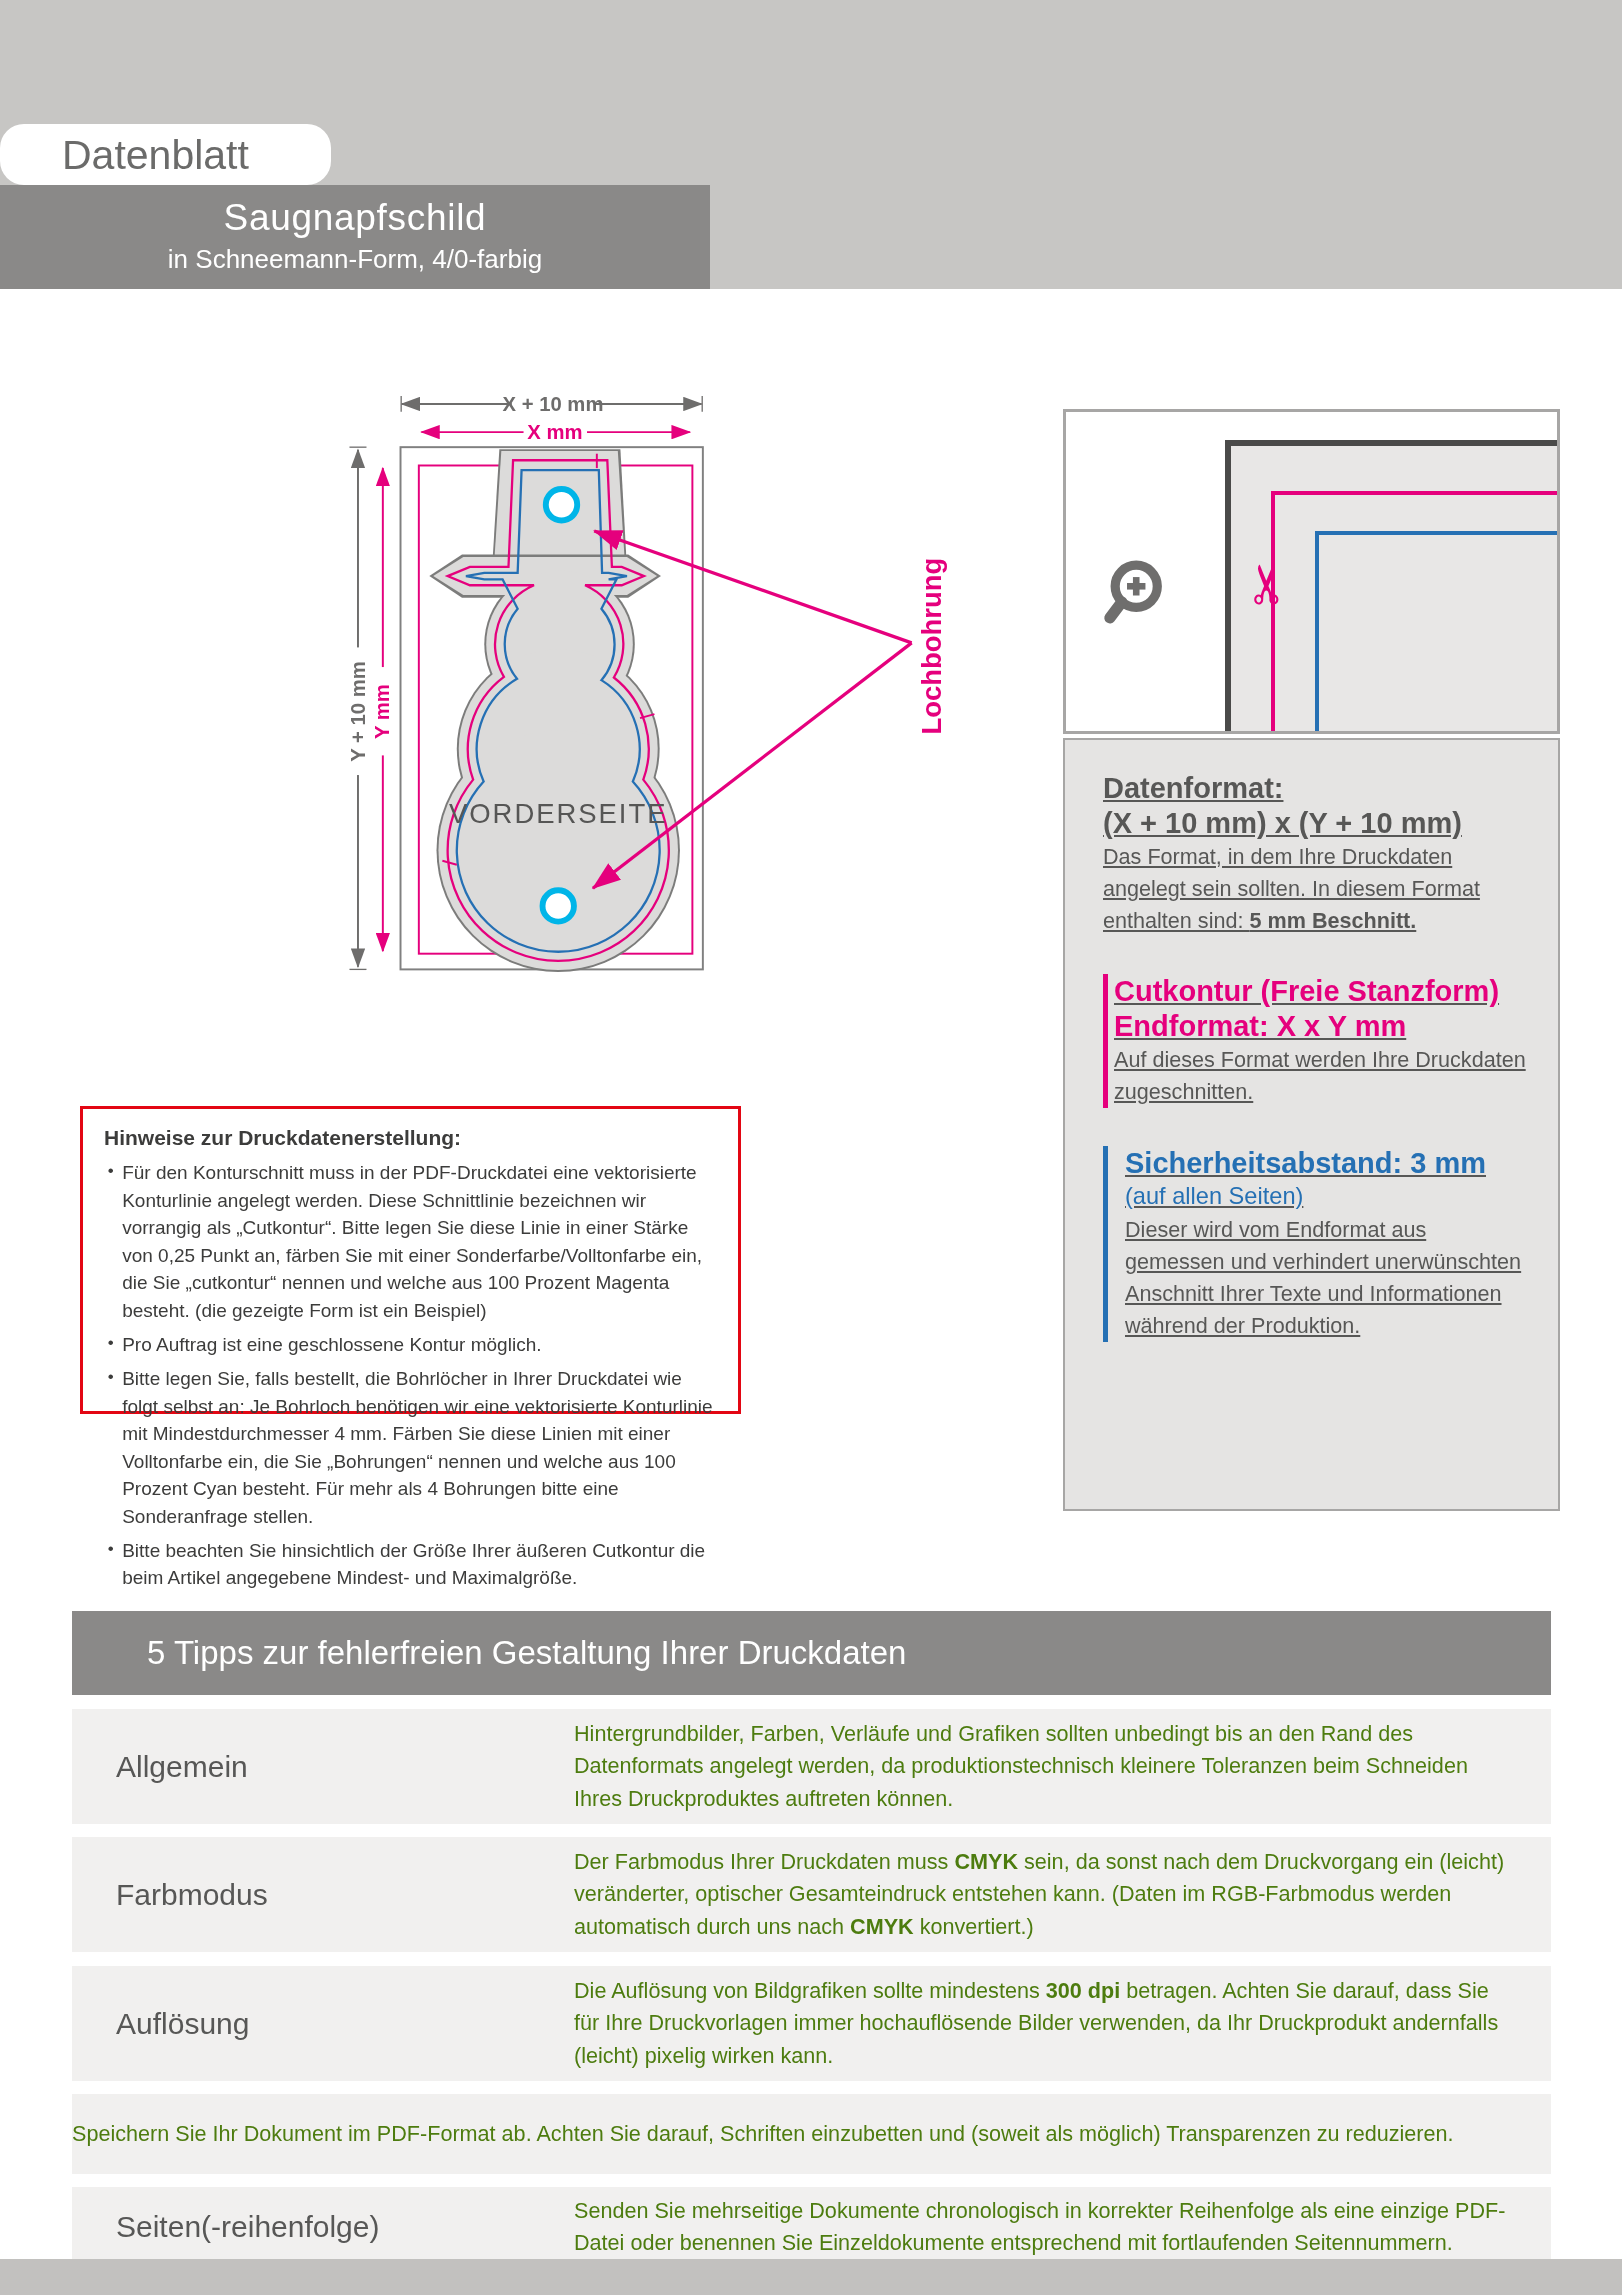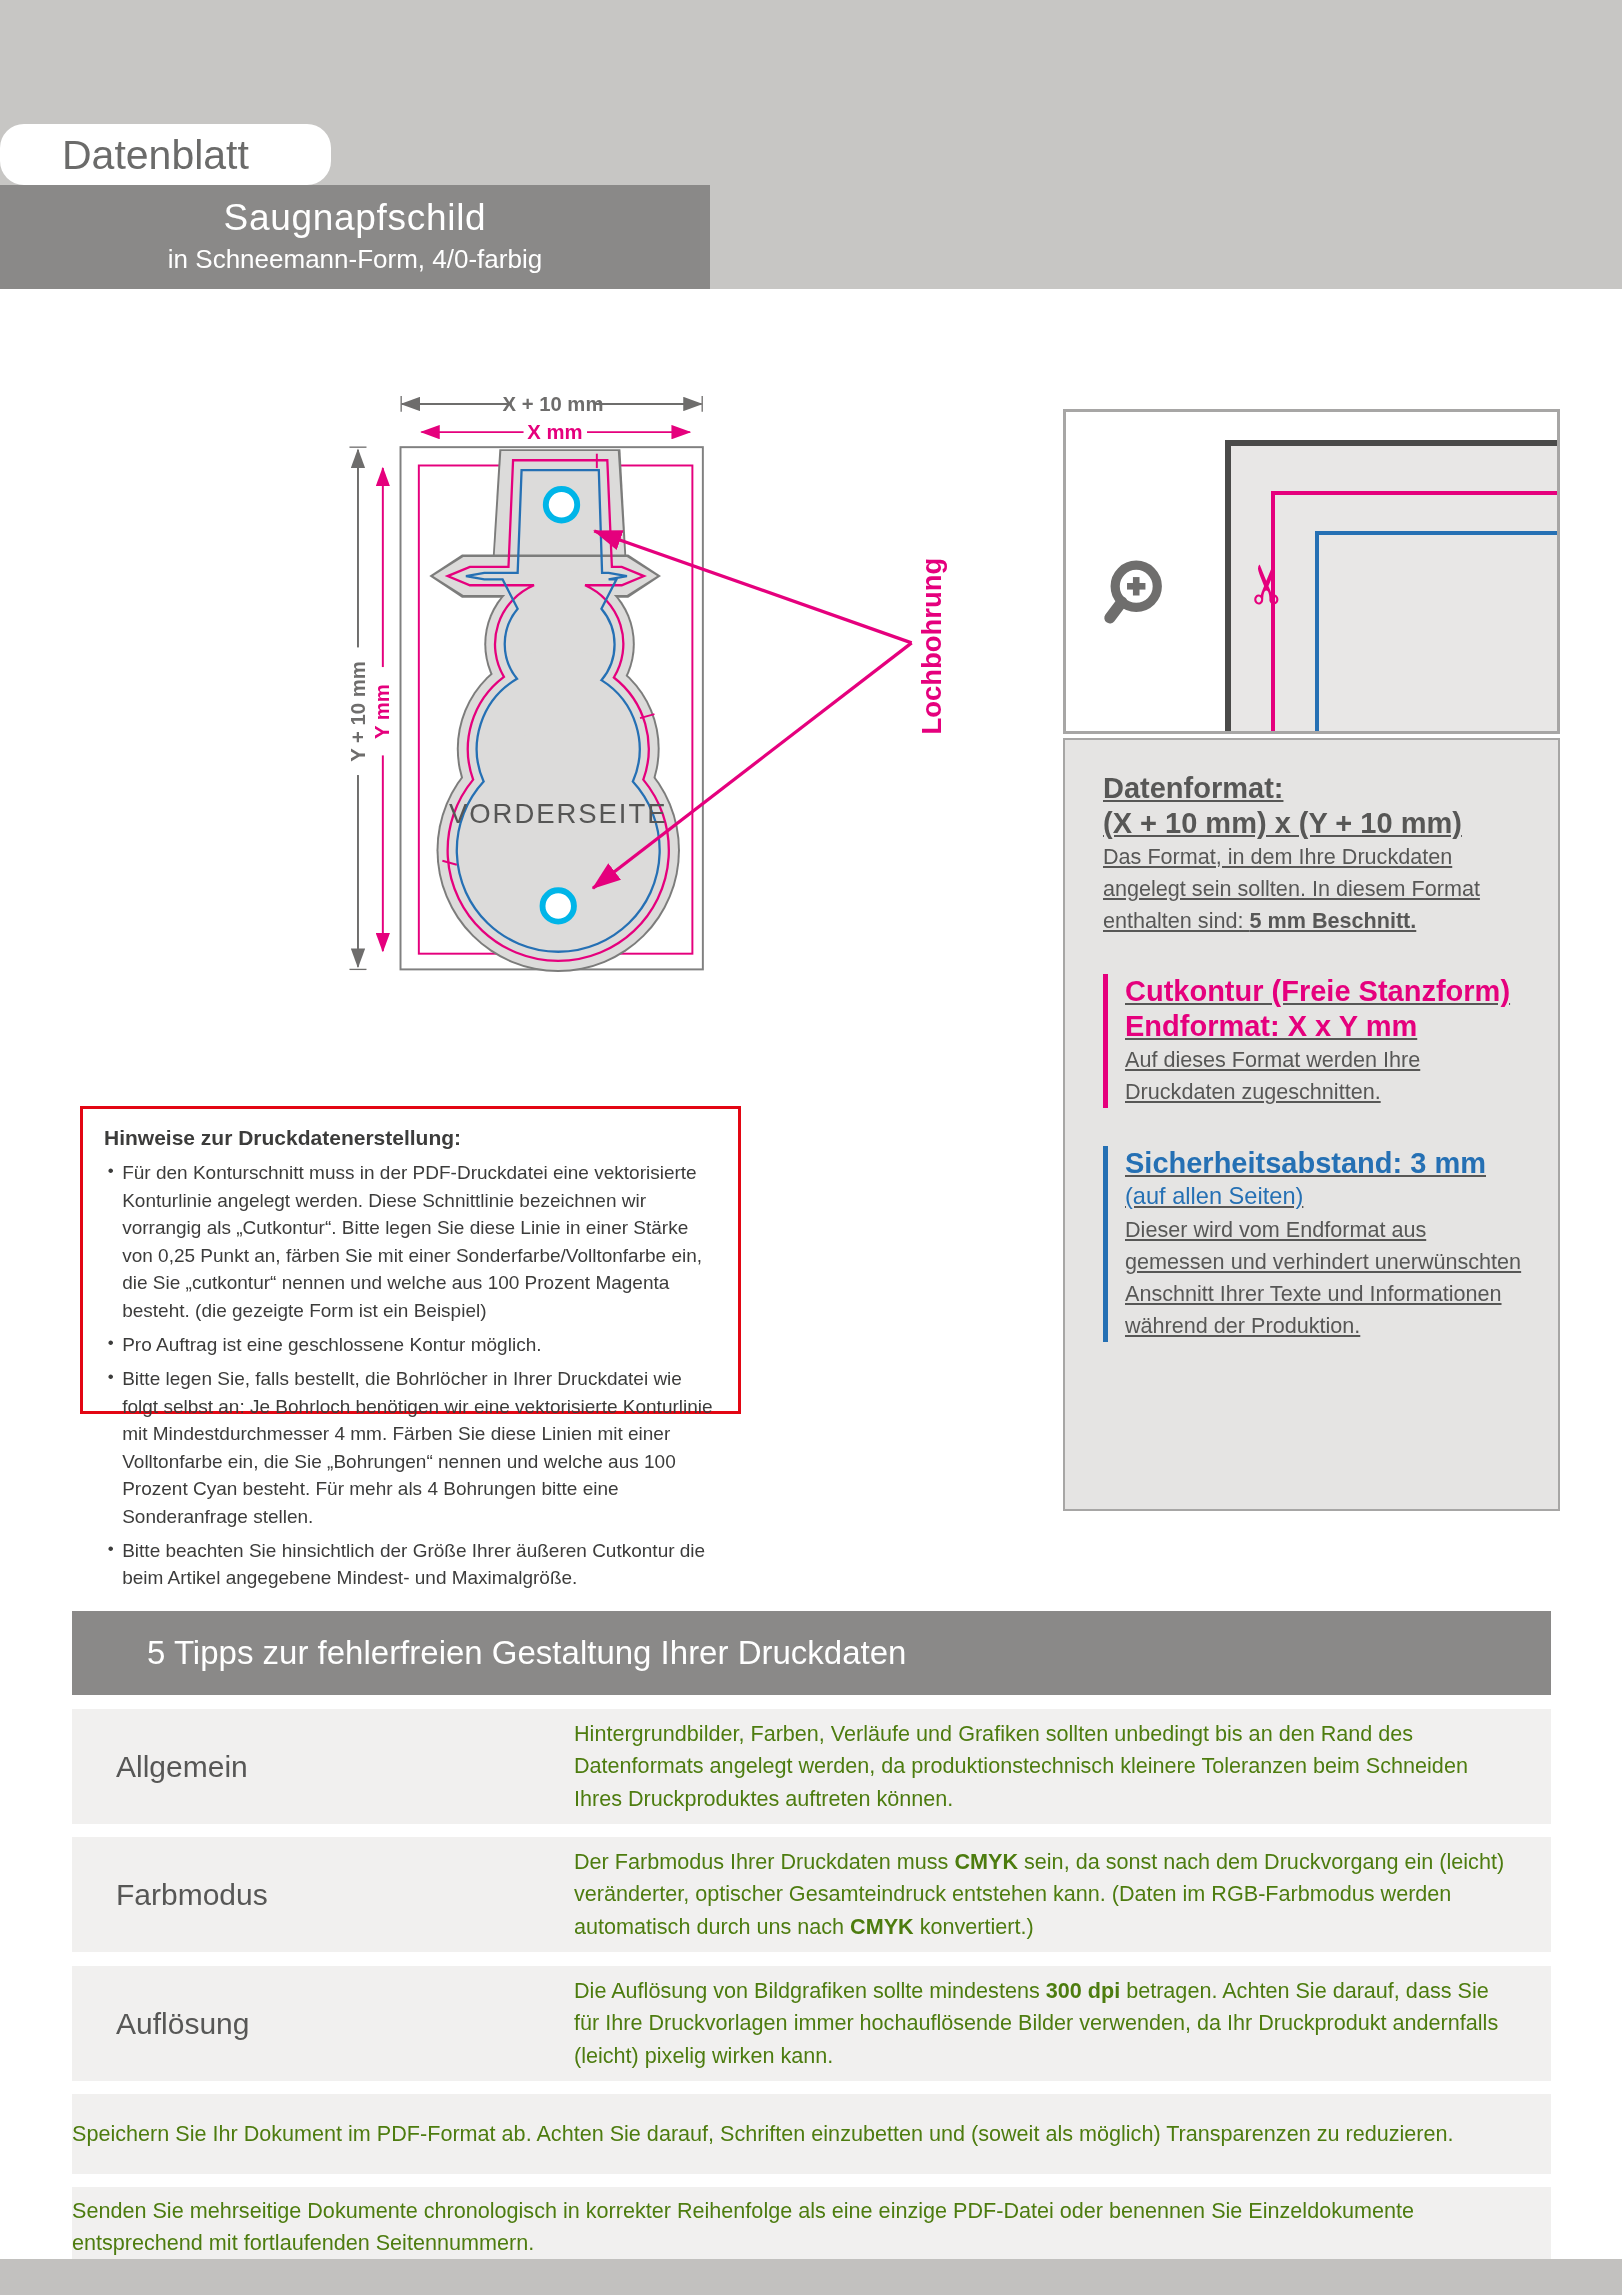--- a/index.html
+++ b/index.html
@@ -20,21 +20,21 @@
   .corner-dark{position:absolute;left:159px;top:28px;width:332px;height:291px;border-top:6.5px solid #4a4a49;border-left:6.5px solid #4a4a49;background:#e8e7e6;box-sizing:border-box;}
   .corner-magenta{position:absolute;left:205px;top:79px;width:286px;height:240px;border-top:4.6px solid #e5007d;border-left:4.6px solid #e5007d;box-sizing:border-box;}
   .corner-blue{position:absolute;left:249px;top:119px;width:242px;height:200px;border-top:4.6px solid #2570b4;border-left:4.6px solid #2570b4;box-sizing:border-box;}
   .scissors{position:absolute;left:178px;top:145px;font-size:54px;color:#e5007d;transform:rotate(-90deg);line-height:54px;}
   
   .info-box{left:1063px;top:738px;width:497px;height:773px;background:#e5e4e3;border:2.6px solid #a7a6a5;box-sizing:border-box;padding:31px 30px 0 38px;text-decoration:underline;}
   .info-box h2{margin:0;font-size:29px;line-height:1.2;color:#575756;}
   .info-box p{margin:0;font-size:21.6px;line-height:1.48;color:#575756;}
   .sec{margin:0;}
   .bar-note{border-left:5.9px solid #575756;padding-left:17px;margin-top:26px;}
-  .sec-magenta{border-left:5.9px solid #e5007d;padding-left:17px;margin-top:38px;}
+  .sec-magenta{border-left:5.9px solid #e5007d;padding-left:6px;margin-top:38px;}
   .sec-magenta h2{color:#e5007d;}
   .sec-blue{border-left:5.9px solid #2570b4;padding-left:17px;margin-top:38px;}
   .sec-blue h2{color:#2570b4;}
   .sec-blue .sub{font-size:23.6px;color:#2570b4;line-height:1.3;margin:0 0 2.6px 0;}
   
   .hinweise-box{left:80px;top:1106px;width:661px;height:308px;border:3.9px solid #e30613;box-sizing:border-box;background:#fff;padding:17px 19.6px 0 21px;}
   .hinweise-box h3{margin:0 0 9.2px 0;font-size:21px;color:#3c3c3b;}
   .hinweise-box ul{margin:0;padding-left:13px;list-style:none;}
   .hinweise-box li{font-size:19px;line-height:1.45;color:#3c3c3b;margin-bottom:6.5px;position:relative;padding-left:5.2px;}
   .hinweise-box li:before{content:"•";position:absolute;left:-9.2px;top:0;font-size:17px;}
@@ -209,18 +209,19 @@
       <div class="txt"><span>Der Farbmodus Ihrer Druckdaten muss </span><b>CMYK</b><span> sein, da sonst nach dem Druckvorgang ein (leicht) veränderter, optischer Gesamteindruck entstehen kann. (Daten im RGB-Farbmodus werden automatisch durch uns nach </span><b>CMYK</b><span> konvertiert.)</span></div>
     </div>
     <div class="abs tips-row" style="top: 1966px; height: 115px;">
       <div class="lbl">Auflösung</div>
       <div class="txt"><span>Die Auflösung von Bildgrafiken sollte mindestens </span><b>300 dpi</b><span> betragen. Achten Sie darauf, dass Sie für Ihre Druckvorlagen immer hochauflösende Bilder verwenden, da Ihr Druckprodukt andernfalls (leicht) pixelig wirken kann.</span></div>
     </div>
     <div class="abs tips-row" style="top: 2094px; height: 80px;">
       <div class="txt"><span>Speichern Sie Ihr Dokument im PDF-Format ab. Achten Sie darauf, Schriften einzubetten und (soweit als möglich) Transparenzen zu reduzieren.</span></div>
     </div>
     <div class="abs tips-row" style="top: 2187px; height: 80px;">
+      <div class="lbl">Seiten(-reihenfolge)</div>
       <div class="txt"><span>Senden Sie mehrseitige Dokumente chronologisch in korrekter Reihenfolge als eine einzige PDF-Datei oder benennen Sie Einzeldokumente entsprechend mit fortlaufenden Seitennummern.</span></div>
     </div>
   </div>
 
 <div class="abs footer"></div>
 
 
 </body></html>

